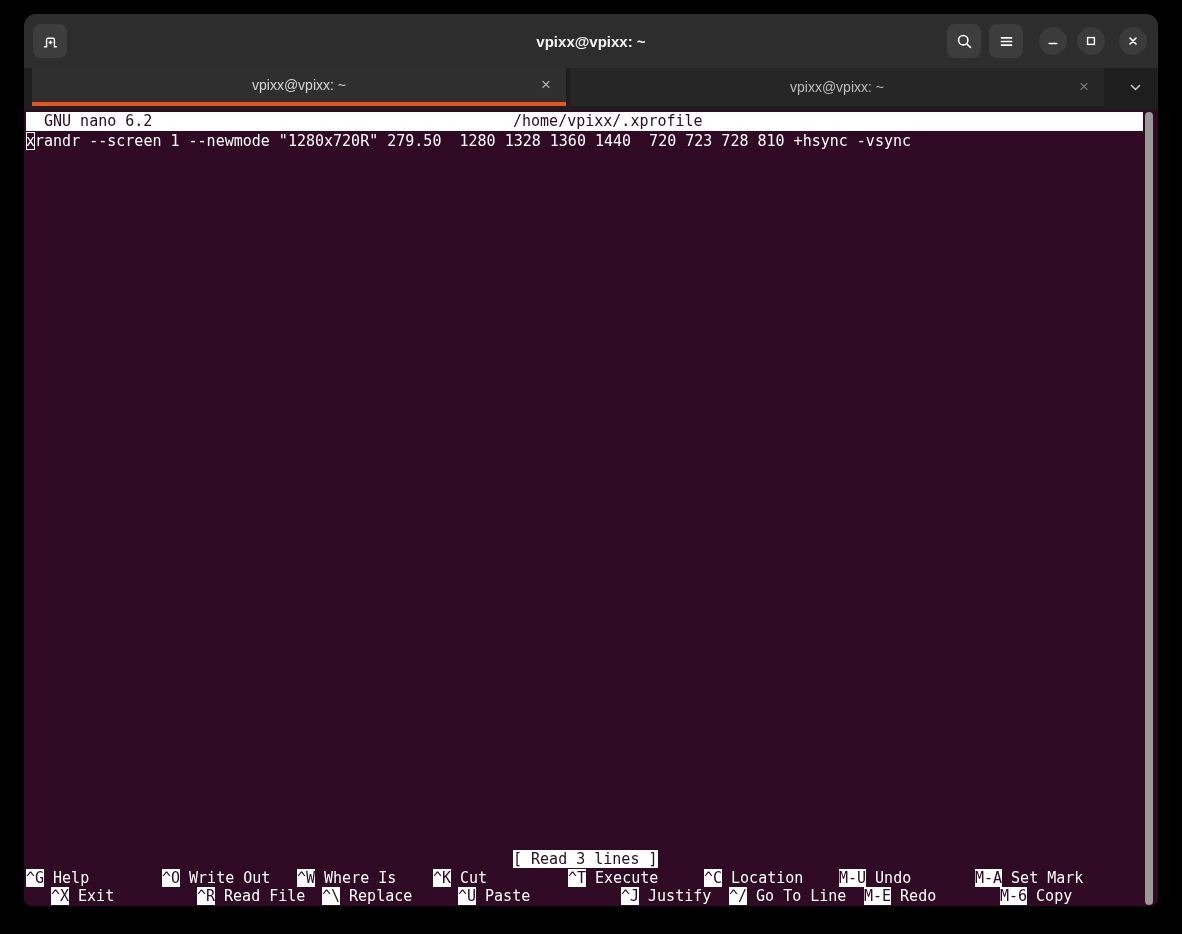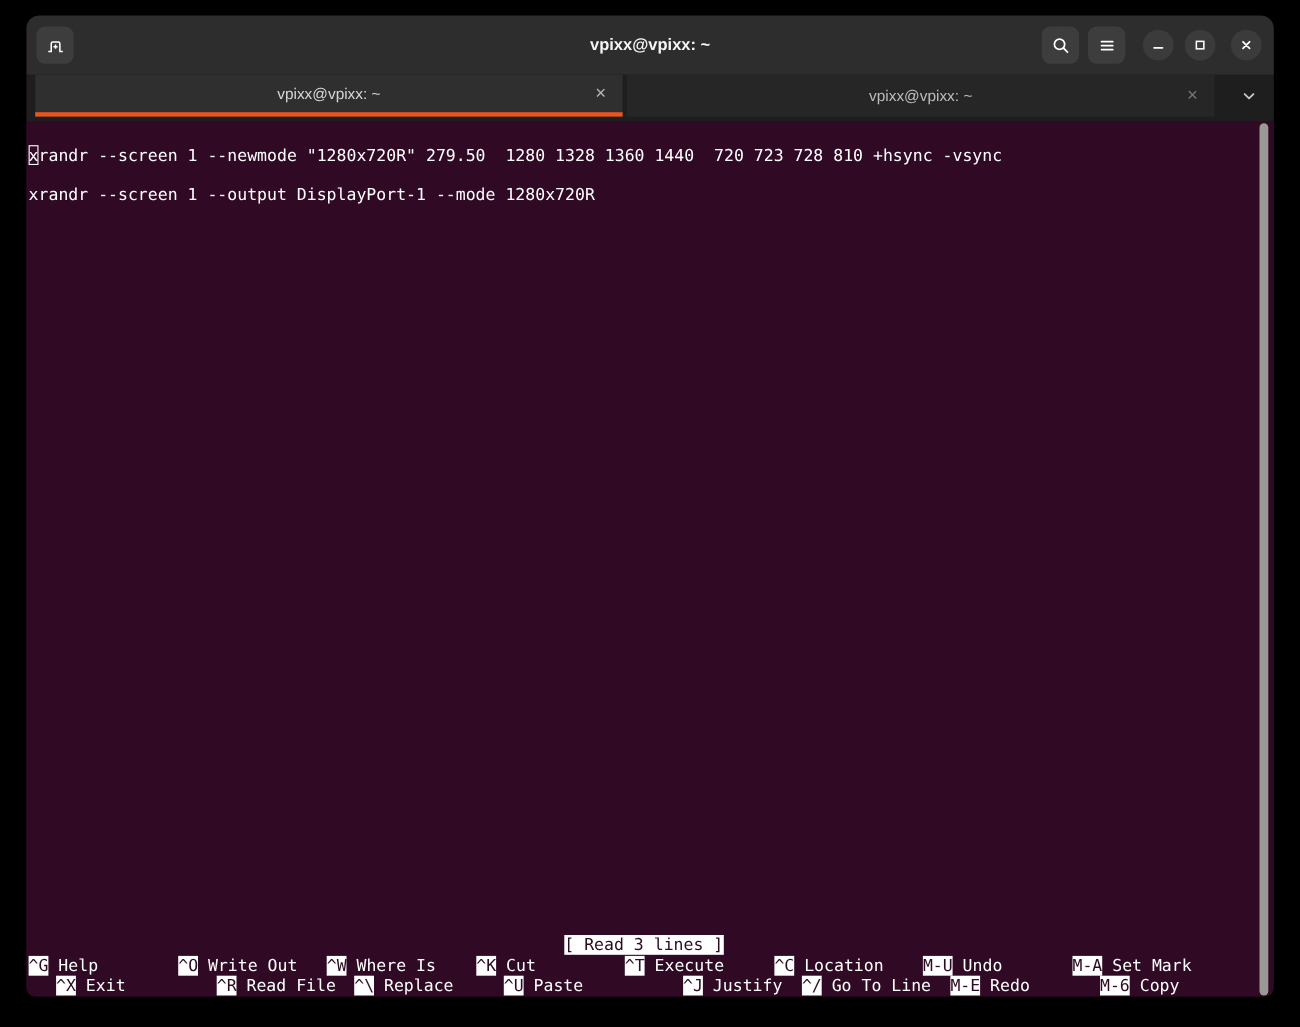--- a/index.html
+++ b/index.html
@@ -137,23 +137,26 @@
         <span>
           <svg width="19" height="19" viewBox="0 0 19 19" fill="none" stroke="#c8c8c8" stroke-width="1.6" stroke-linecap="round" stroke-linejoin="round">
             <path d="M5.5 7.5 L9.5 11.5 L13.5 7.5"></path>
           </svg>
         </span>
       </button>
     </div>
 
     <div class="terminal">
 
+      <div class="nano-header">
+        <span class="nano-version">GNU nano 6.2</span>
+        <span class="nano-path">/home/vpixx/.xprofile</span>
+      </div>
 
       <pre class="tline l1"><span class="cursor">x</span><span>randr --screen 1 --newmode "1280x720R" 279.50  1280 1328 1360 1440  720 723 728 810 +hsync -vsync</span></pre>
-      <pre class="tline l3">xrandr --screen 1 --output DisplayPort-1 --mode 1280x720R</pre>
 
       <pre class="status">[ Read 3 lines ]</pre>
 
       <div class="sc-row row-1">
         <span class="sc" style="left:2px"><span class="key">^G</span><span class="lbl">Help</span></span>
         <span class="sc" style="left:138px"><span class="key">^O</span><span class="lbl">Write Out</span></span>
         <span class="sc" style="left:273px"><span class="key">^W</span><span class="lbl">Where Is</span></span>
         <span class="sc" style="left:409px"><span class="key">^K</span><span class="lbl">Cut</span></span>
         <span class="sc" style="left:544px"><span class="key">^T</span><span class="lbl">Execute</span></span>
         <span class="sc" style="left:680px"><span class="key">^C</span><span class="lbl">Location</span></span>

